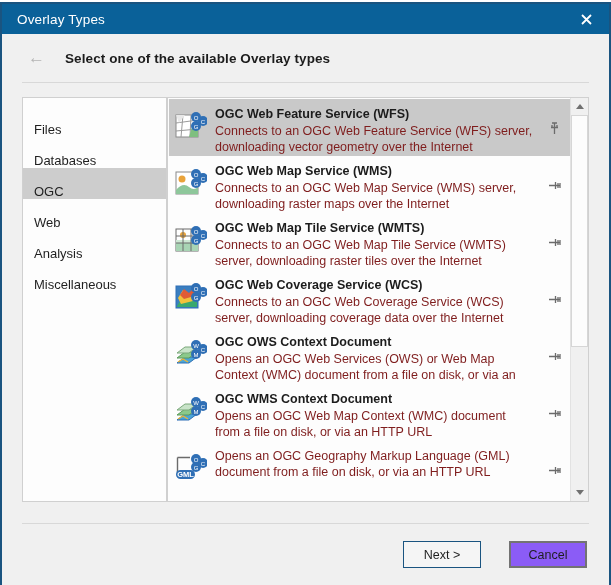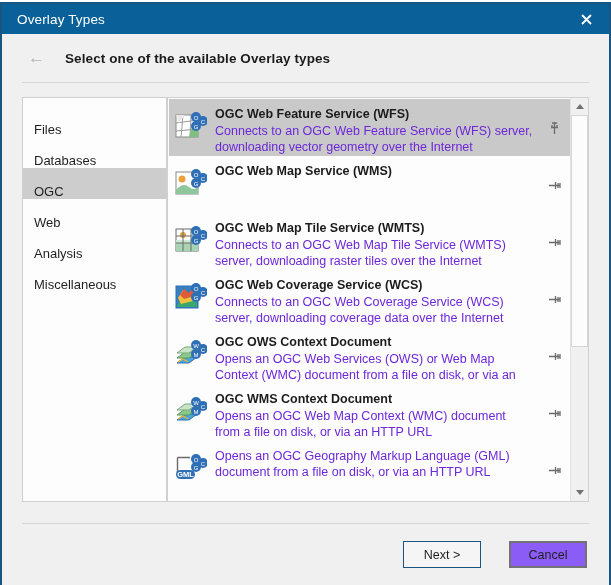--- a/index.html
+++ b/index.html
@@ -76,21 +76,21 @@
   .icon{
     flex:0 0 32px;width:32px;height:32px;margin-right:8px;margin-top:3px;
   }
   .icon svg{display:block;}
   .typetext{flex:1 1 auto;min-width:0;padding-right:30px;}
   .typetitle{
     font-size:12.5px;font-weight:bold;color:#1c1c1c;line-height:16px;
     margin-bottom:1px;white-space:nowrap;
   }
   .typedesc{
-    font-size:12.5px;color:#6d28d9;line-height:16px;
+    font-size:12.5px;color:#7f1d1d;line-height:16px;
     white-space:pre-line;
   }
   .pin{
     position:absolute;right:9px;top:22px;width:13px;height:13px;
   }
   
   .scrollbar{
     flex:0 0 17px;width:17px;background:#f0f0f0;
     border-left:1px solid #e2e2e2;
     display:flex;flex-direction:column;position:relative;
@@ -207,20 +207,22 @@
               <circle cx="21" cy="8" r="5" fill="#2f6fb5"></circle>
                 <text x="21" y="11" font-size="6" fill="#ffffff" text-anchor="middle" font-family="Liberation Sans">O</text>
               <circle cx="21" cy="17" r="5" fill="#2f6fb5"></circle>
                 <text x="21" y="20" font-size="6" fill="#ffffff" text-anchor="middle" font-family="Liberation Sans">G</text>
               <circle cx="28" cy="12" r="5" fill="#2f6fb5"></circle>
                 <text x="28" y="15" font-size="6" fill="#ffffff" text-anchor="middle" font-family="Liberation Sans">C</text>
             </svg>
           </div>
           <div class="typetext">
             <div class="typetitle">OGC Web Map Service (WMS)</div>
+            <div class="typedesc">Connects to an OGC Web Map Service (WMS) server,
+downloading raster maps over the Internet</div>
           </div>
           <div class="pin">
             <svg width="13" height="13" viewBox="0 0 13 13">
               <path d="M12,4 L12,9 M12,6.5 L1,6.5 M7.5,3 L7.5,10 M10,4 L10,9" stroke="#6b6b6b" stroke-width="1.3" fill="none"></path>
             </svg>
           </div>
         </div>
 
         <div class="typerow">
           <div class="icon">

